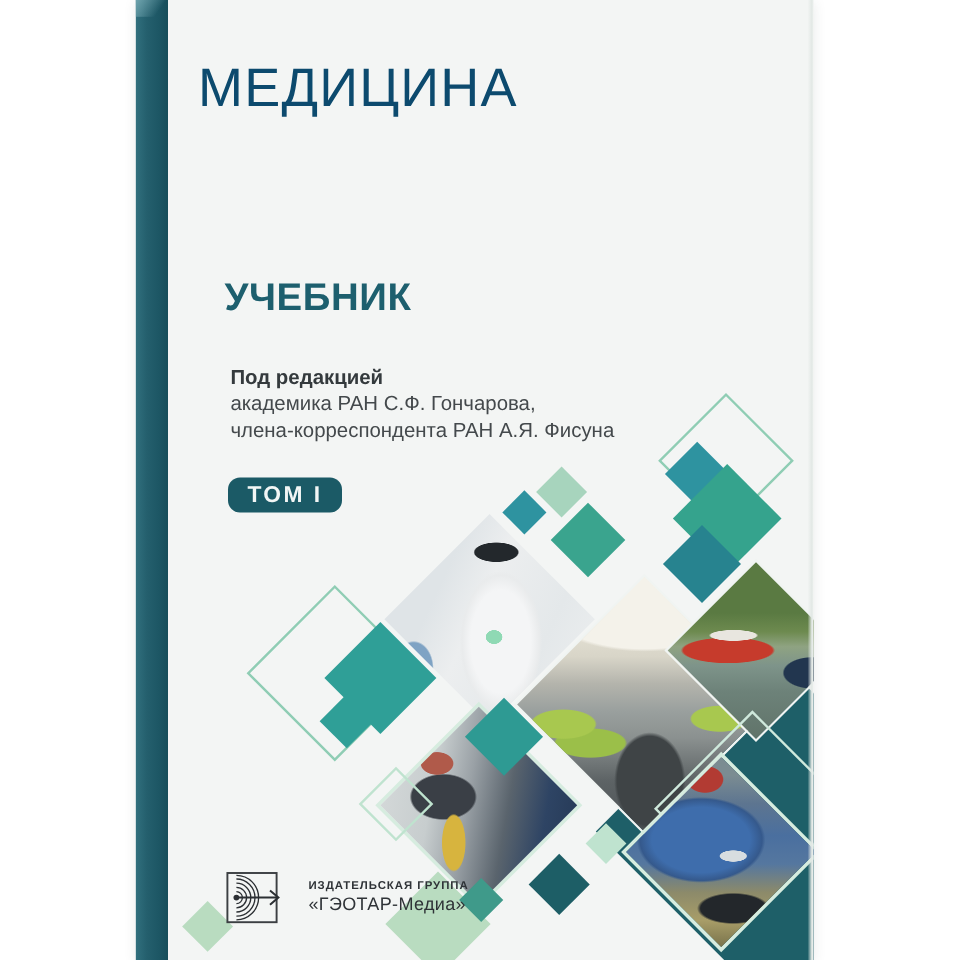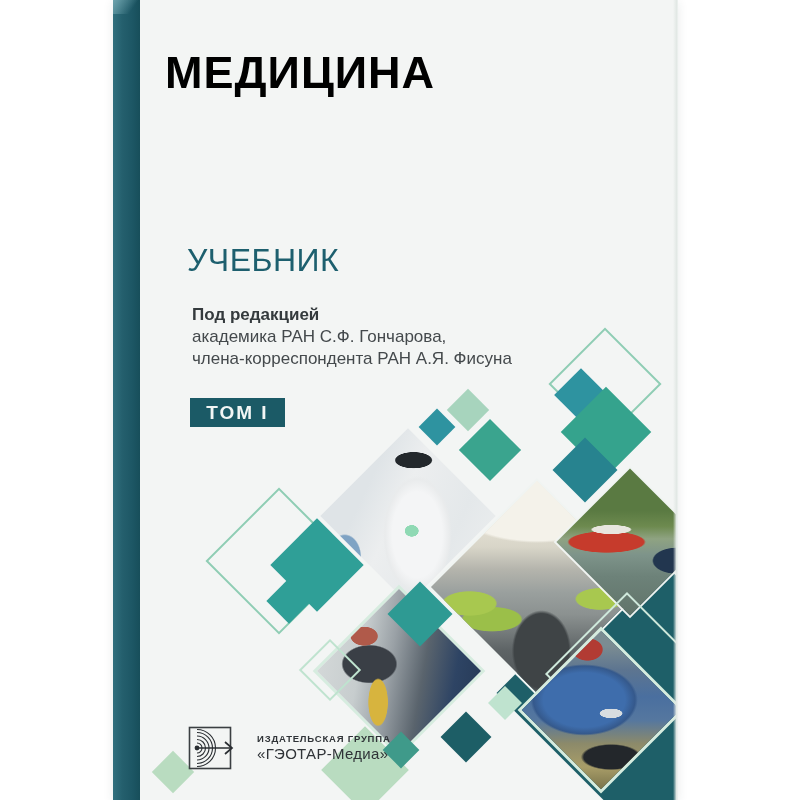--- a/index.html
+++ b/index.html
@@ -7,29 +7,29 @@
          font-family:"Liberation Sans","DejaVu Sans",sans-serif;}
   .book{position:absolute;left:113px;top:0;width:565px;height:800px;background:#f3f5f4;
         overflow:hidden;box-shadow:0 2px 10px rgba(40,60,60,.10);}
   .spine{position:absolute;left:0;top:0;width:27px;height:800px;
          background:linear-gradient(90deg,#31707e 0%,#245f6d 35%,#1d5765 70%,#174e5a 100%);}
   .spine-highlight{position:absolute;left:0;top:0;width:27px;height:14px;
          background:linear-gradient(125deg,#6fa3ad 0%,rgba(111,163,173,0) 70%);}
   .page-edge{position:absolute;right:0;top:0;width:5px;height:800px;
          background:linear-gradient(90deg,rgba(210,218,215,0) 0%,#e2e8e5 70%,#eef2f0 100%);}
 
-  .title{position:absolute;left:52px;top:44px;color:#000000;font-weight:bold;
+  .title{position:absolute;left:52px;top:44px;color:#0c4a6e;font-weight:normal;
          font-size:45px;line-height:57px;letter-spacing:1px;white-space:nowrap;}
-  .subtitle{position:absolute;left:74px;top:241px;color:#1d5f6e;font-weight:normal;
+  .subtitle{position:absolute;left:74px;top:228px;color:#1d5f6e;font-weight:bold;
          font-size:32px;line-height:38px;letter-spacing:0.5px;}
   .editors{position:absolute;left:79px;top:304px;color:#44494c;font-size:17px;line-height:22px;}
   .editors .lbl{font-weight:bold;color:#343a3d;}
   .volume{position:absolute;left:77px;top:398px;width:95px;height:29px;background:#1b5a66;
           color:#f2f6f5;font-weight:bold;font-size:19px;letter-spacing:2px;
-          display:flex;align-items:center;justify-content:center;}
+          display:flex;align-items:center;justify-content:center;border-radius:10px;}
 
   
   .d{position:absolute;transform:rotate(45deg);}
   .outline{background:transparent;}
   .photo{overflow:hidden;}
   .scene{position:absolute;left:-25%;top:-25%;width:150%;height:150%;transform:rotate(-45deg);}
 
   .logo{position:absolute;left:75px;top:726px;display:flex;align-items:center;}
   .logo-text{margin-left:21px;color:#2f3337;}
   .logo-line1{font-size:9.5px;font-weight:bold;letter-spacing:0.8px;line-height:12px;}

